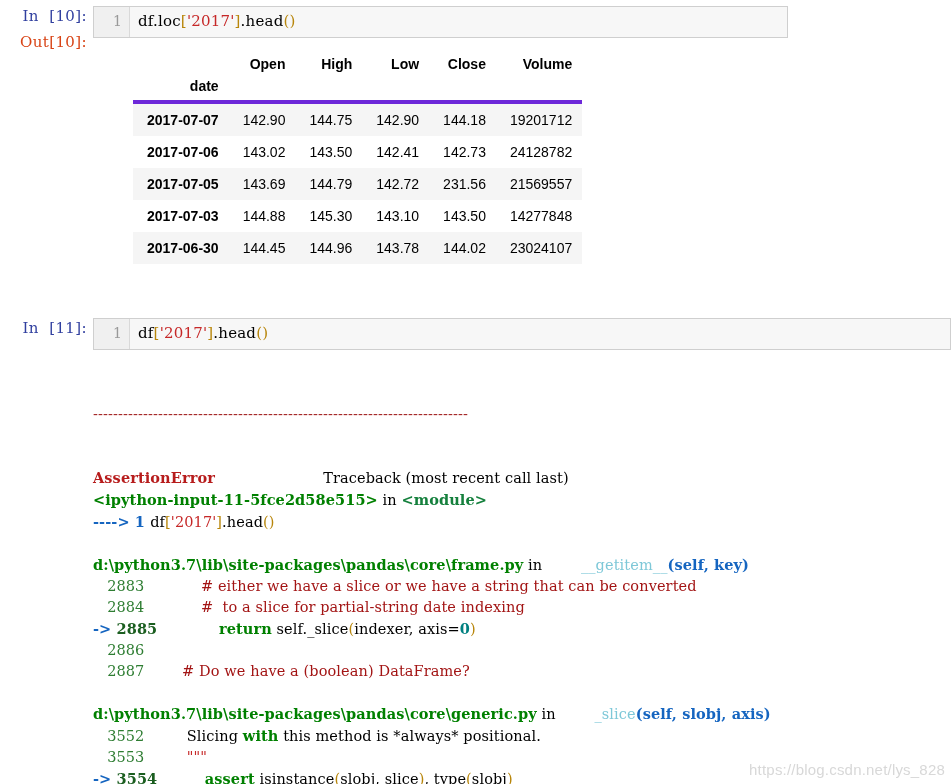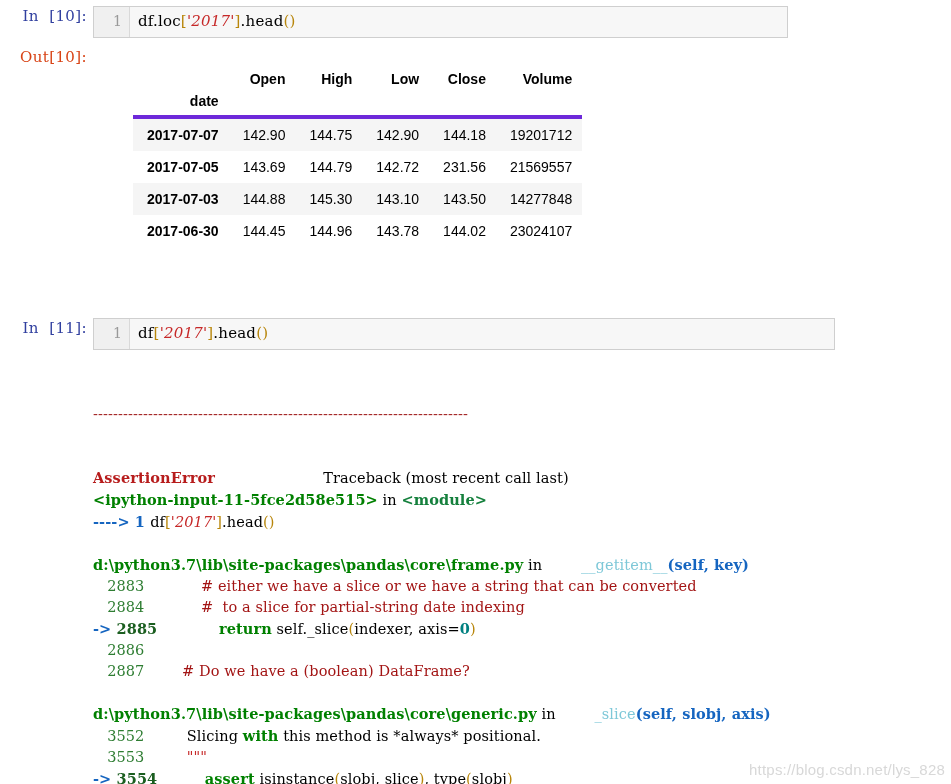--- a/index.html
+++ b/index.html
@@ -67,21 +67,21 @@
     padding-left: 8px;
     font-family: "DejaVu Serif", serif;
     font-size: 15px;
     line-height: 28px;
     white-space: pre;
     letter-spacing: 0.2px;
   }
 
   
   .tok-plain   { color: #000000; }
-  .tok-str     { color: #c62828; font-style: italic; }
+  .tok-str     { color: #c62828; }
   .tok-punct   { color: #b8860b; }
   .tok-kw      { color: #008000; font-weight: bold; }
   .tok-num     { color: #008080; font-weight: bold; }
   .tok-comment { color: #a31515; }
   .tok-path    { color: #008000; font-weight: bold; }
   .tok-func    { color: #7ec8d8; margin-left: 34px; }
   .tok-args    { color: #1565c0; font-weight: bold; }
   .tok-lineno  { color: #2e7d32; }
   .tok-lineno-cur { color: #1b5e20; font-weight: bold; }
   .tok-arrow   { color: #1565c0; font-weight: bold; }
@@ -137,22 +137,22 @@
     font-size: 14.5px;
     line-height: 21px;
     white-space: pre;
     letter-spacing: 0.1px;
     padding-top: 6px;
   }
   .tb-line { min-height: 21px; }
 
   
   #cell-in-10  { position: absolute; top: 6px;   left: 0; width: 788px; }
-  #cell-out-10 { position: absolute; top: 47px;  left: 0; width: 815px; justify-content: center; }
-  #cell-in-11  { position: absolute; top: 318px; left: 0; width: 835px; justify-content: flex-end; }
+  #cell-out-10 { position: absolute; top: 32px;  left: 0; width: 815px; justify-content: center; }
+  #cell-in-11  { position: absolute; top: 318px; left: 0; width: 951px; justify-content: flex-end; }
   #cell-tb     { position: absolute; top: 356px; left: 0; width: 951px; }
 
   #cell-in-10 .input-wrap,
   #cell-in-11 .input-wrap { margin-right: 0; }
 
   .watermark {
     position: absolute;
     right: 6px;
     bottom: 6px;
     font-family: "Liberation Sans", sans-serif;
@@ -198,20 +198,28 @@
       <tbody>
           <tr>
             <th>2017-07-07</th>
             <td>142.90</td>
             <td>144.75</td>
             <td>142.90</td>
             <td>144.18</td>
             <td>19201712</td>
           </tr>
           <tr>
+            <th>2017-07-06</th>
+            <td>143.02</td>
+            <td>143.50</td>
+            <td>142.41</td>
+            <td>142.73</td>
+            <td>24128782</td>
+          </tr>
+          <tr>
             <th>2017-07-05</th>
             <td>143.69</td>
             <td>144.79</td>
             <td>142.72</td>
             <td>231.56</td>
             <td>21569557</td>
           </tr>
           <tr>
             <th>2017-07-03</th>
             <td>144.88</td>

